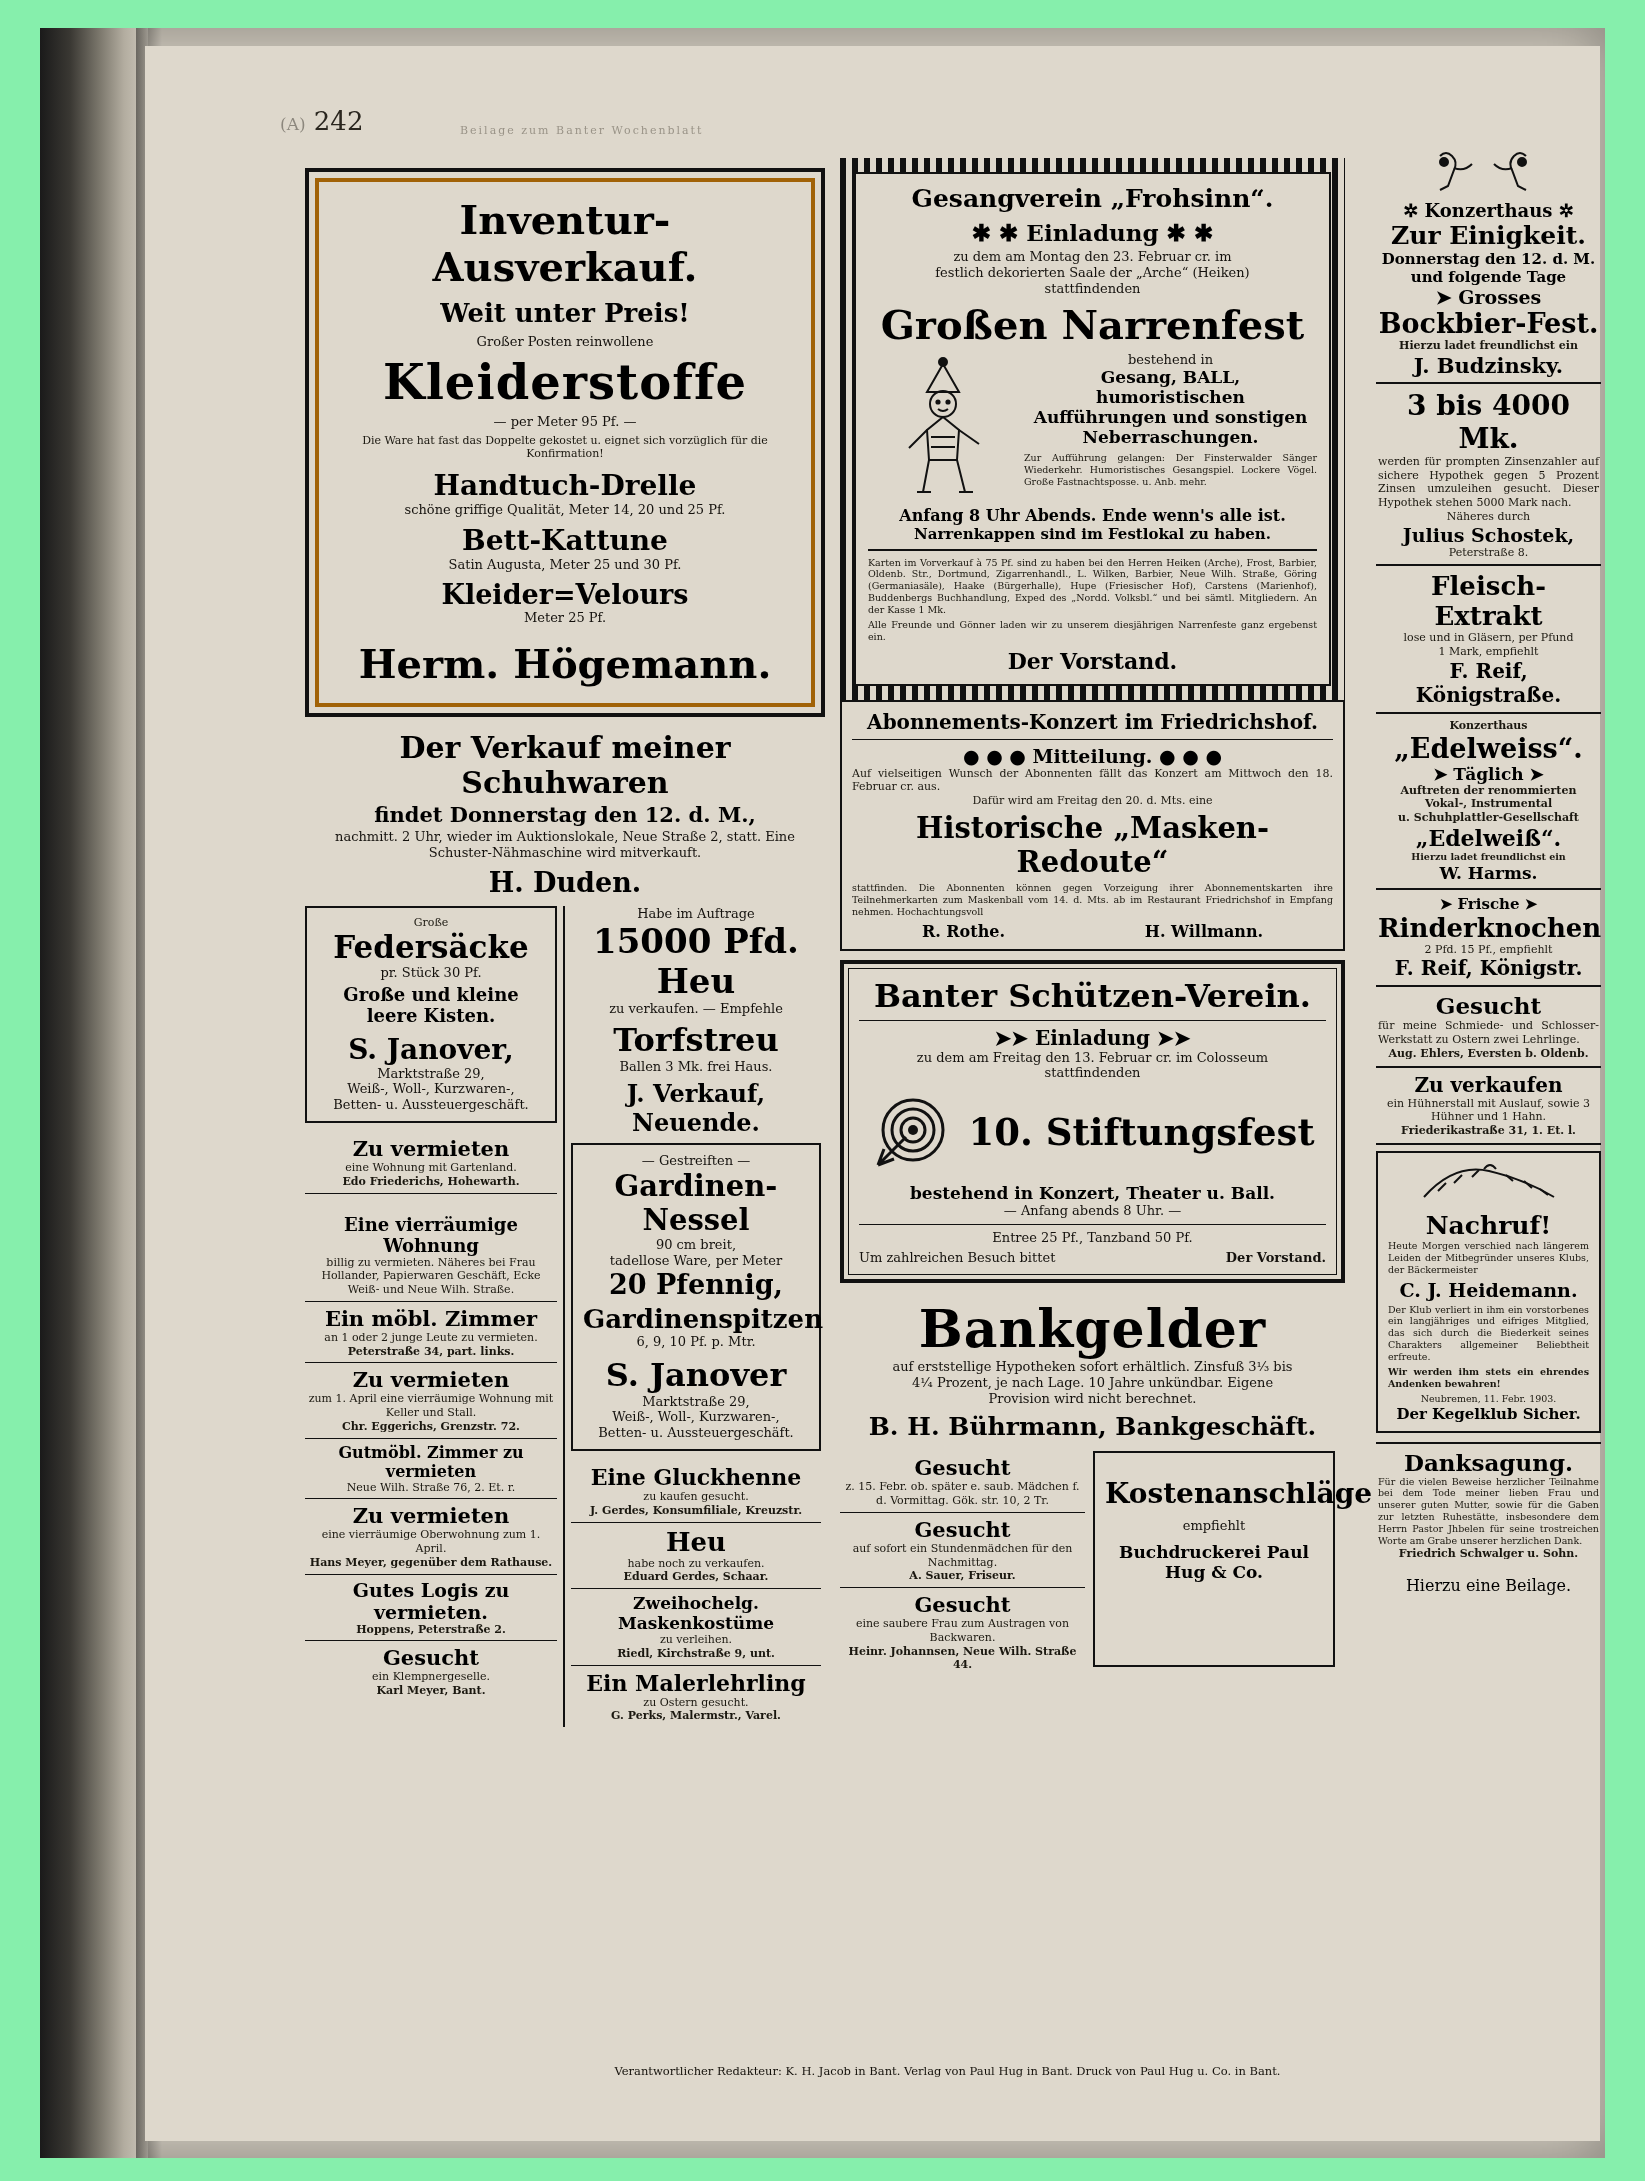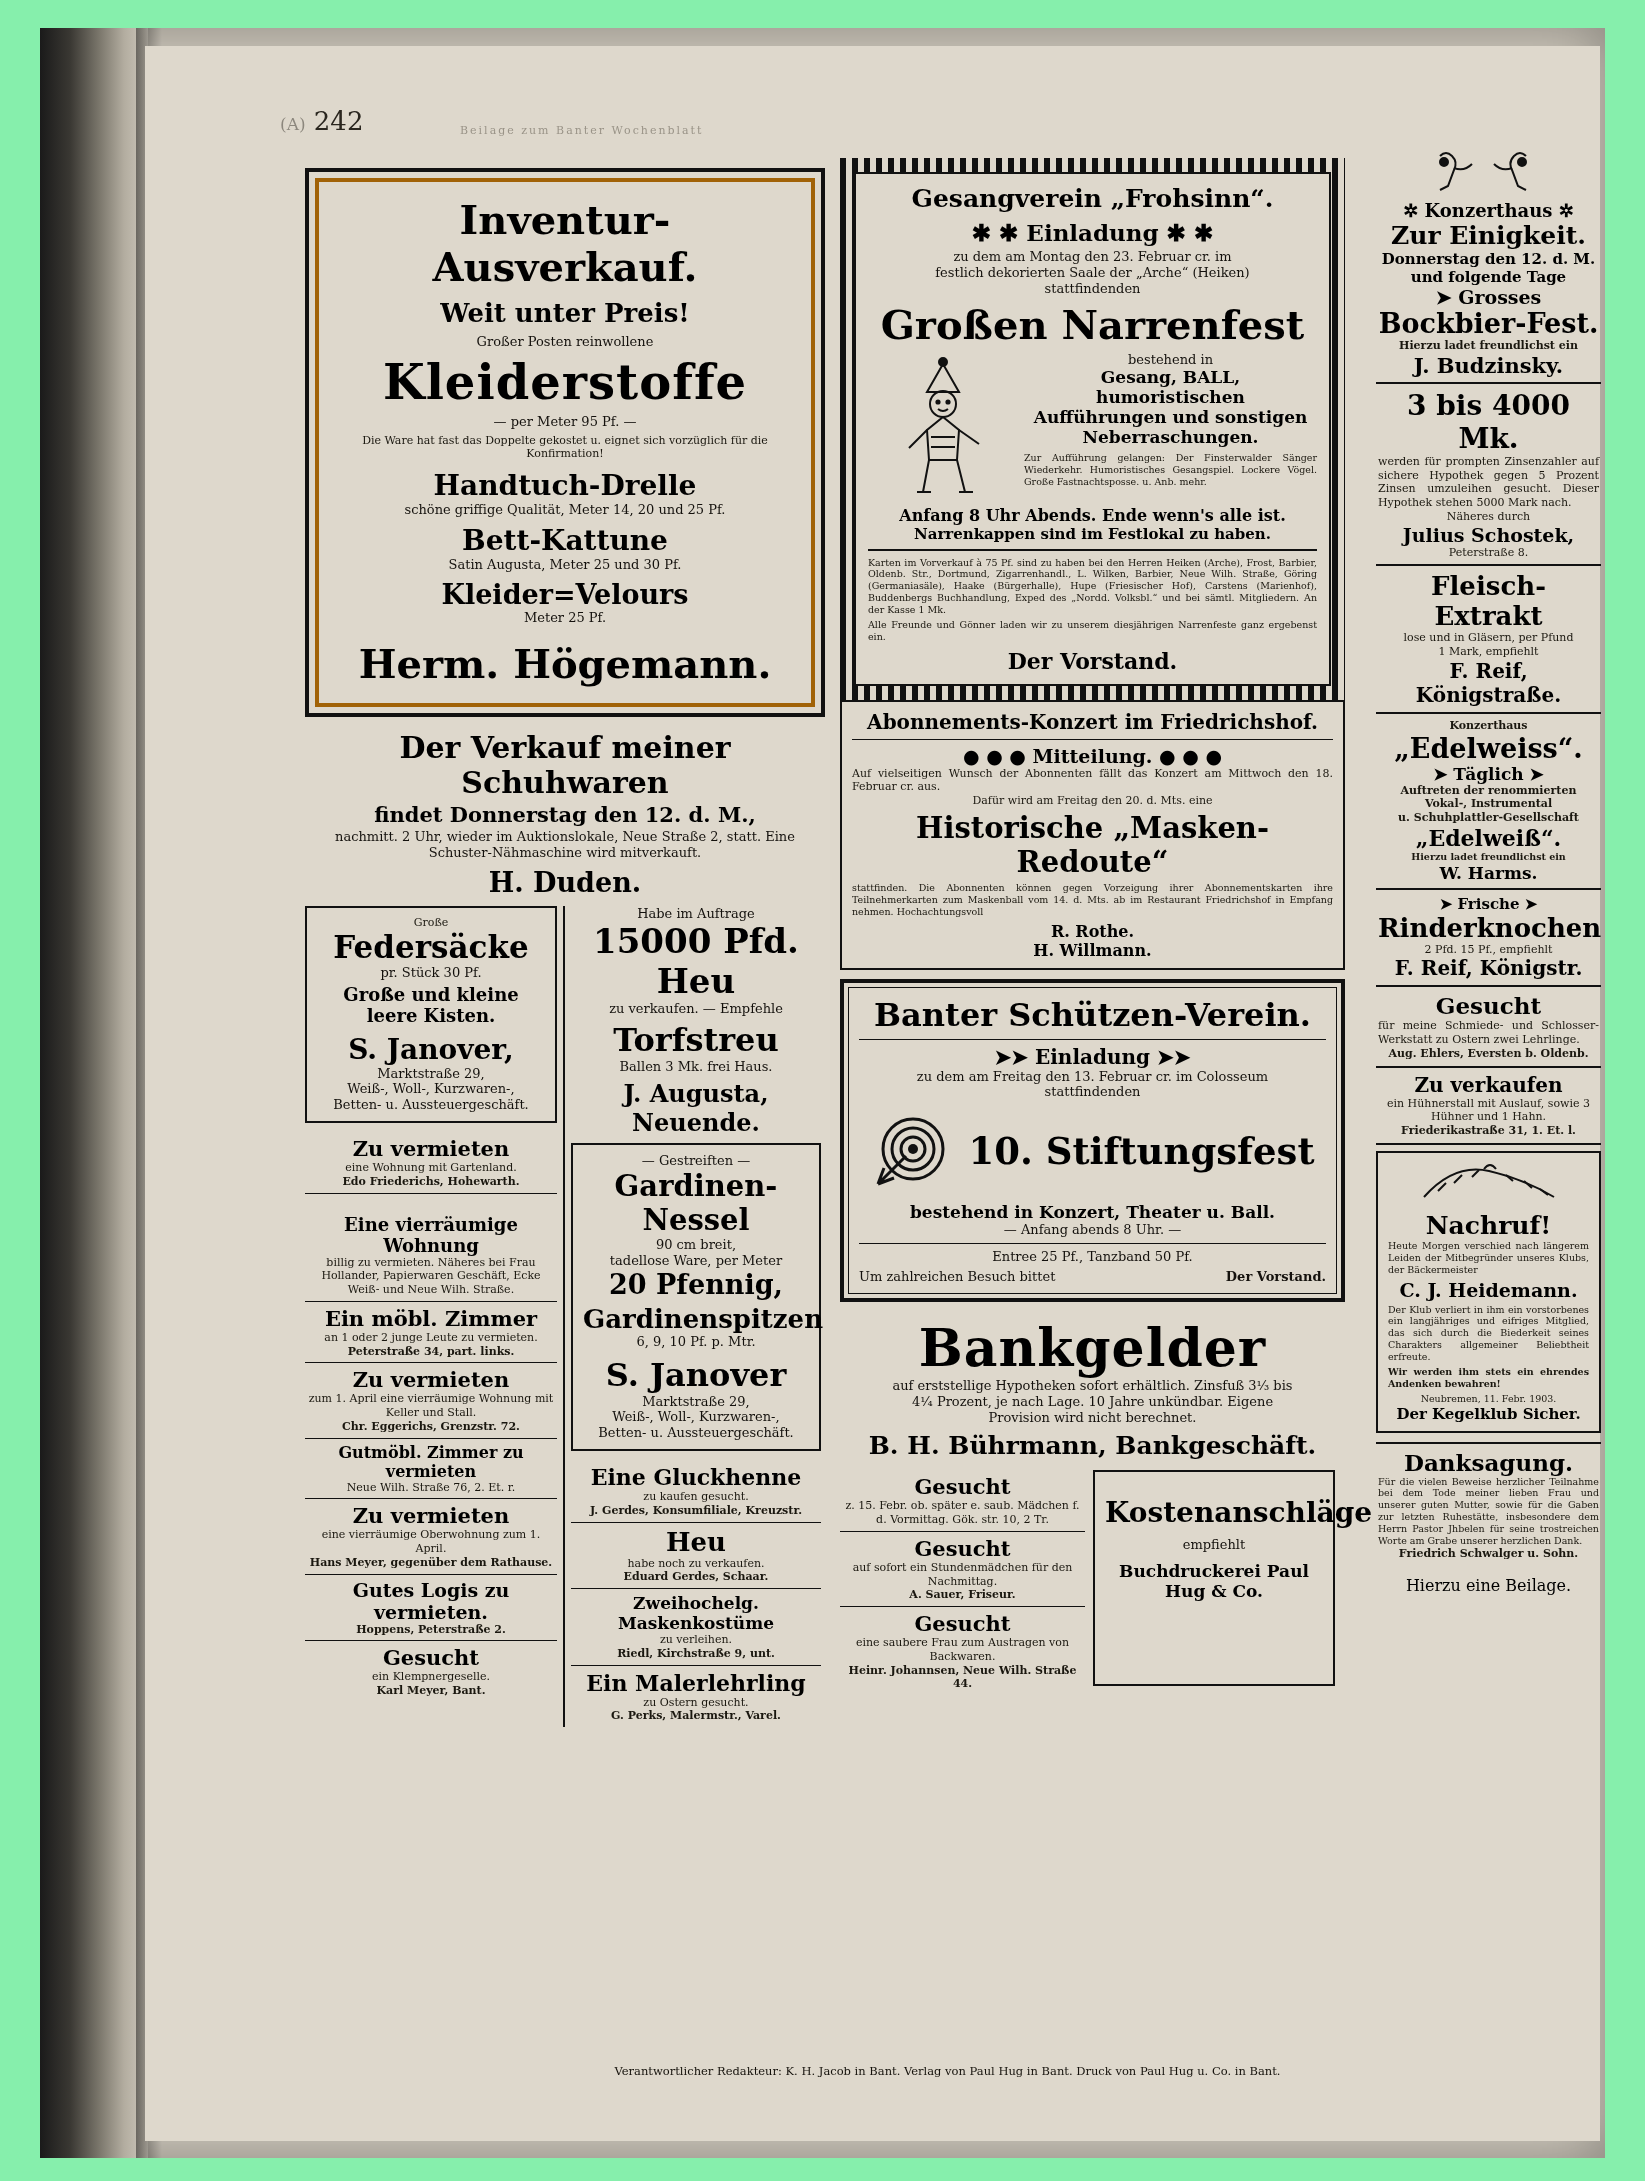--- a/index.html
+++ b/index.html
@@ -146,21 +146,21 @@
           </div>
         </div>
 
         <div style="width:250px;border-left:2px solid #111;padding-left:6px;">
           <div class="ctr">
             <div class="ti">Habe im Auftrage</div>
             <div class="frak" style="font-size:34px;">15000 Pfd. Heu</div>
             <div class="ti">zu verkaufen. — Empfehle</div>
             <div class="frak" style="font-size:32px;margin-top:4px;">Torfstreu</div>
             <div class="ti">Ballen 3 Mk. frei Haus.</div>
-            <div class="frak" style="font-size:24px;margin:4px 0 6px;">J. Augusta, Neuende.</div>
+            <div class="frak" style="font-size:24px;margin:4px 0 6px;">J. Verkauf, Neuende.</div>
           </div>
 
           <div class="box">
             <div class="pad ctr">
               <div class="ti">— Gestreiften —</div>
               <div class="frak" style="font-size:29px;">Gardinen-Nessel</div>
               <div class="ti">90 cm breit,</div>
               <div class="ti">tadellose Ware, per Meter</div>
               <div class="frak" style="font-size:27px;">20 Pfennig,</div>
               <div class="frak" style="font-size:26px;margin-top:4px;">Gardinenspitzen</div>
@@ -249,21 +249,21 @@
 
       <div class="box">
         <div class="pad ctr">
           <div style="font-size:20px;font-weight:700;">Abonnements-Konzert im Friedrichshof.</div>
           <hr class="thin">
           <div class="frak" style="font-size:19px;">● ● ●  Mitteilung.  ● ● ●</div>
           <div class="tiny" style="text-align:justify;">Auf vielseitigen Wunsch der Abonnenten fällt das Konzert am Mittwoch den 18. Februar cr. aus.</div>
           <div class="tiny">Dafür wird am Freitag den 20. d. Mts. eine</div>
           <div class="frak" style="font-size:29px;margin:3px 0;">Historische „Masken-Redoute“</div>
           <div class="xtiny" style="text-align:justify;">stattfinden.  Die Abonnenten können gegen Vorzeigung ihrer Abonnementskarten ihre Teilnehmerkarten zum Maskenball vom 14. d. Mts. ab im Restaurant Friedrichshof in Empfang nehmen.  Hochachtungsvoll</div>
-          <div style="display:flex;justify-content:space-around;margin-top:4px;flex-direction:column;">
+          <div style="display:flex;justify-content:space-around;margin-top:4px;">
             <div class="frak" style="font-size:16px;">R. Rothe.</div>
             <div class="frak" style="font-size:16px;">H. Willmann.</div>
           </div>
         </div>
       </div>
 
       <div class="box thick">
         <div class="pad ctr" style="border:1px solid #111;margin:4px;">
           <div style="font-size:32px;font-weight:700;">Banter Schützen-Verein.</div>
           <hr class="thin">

